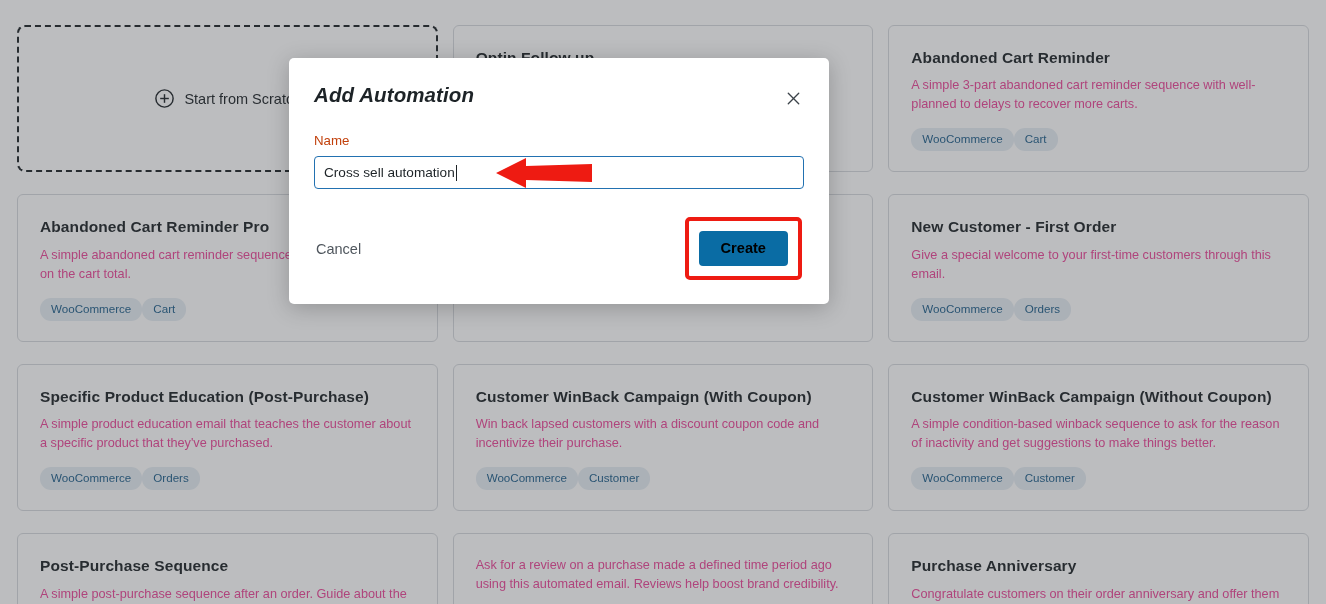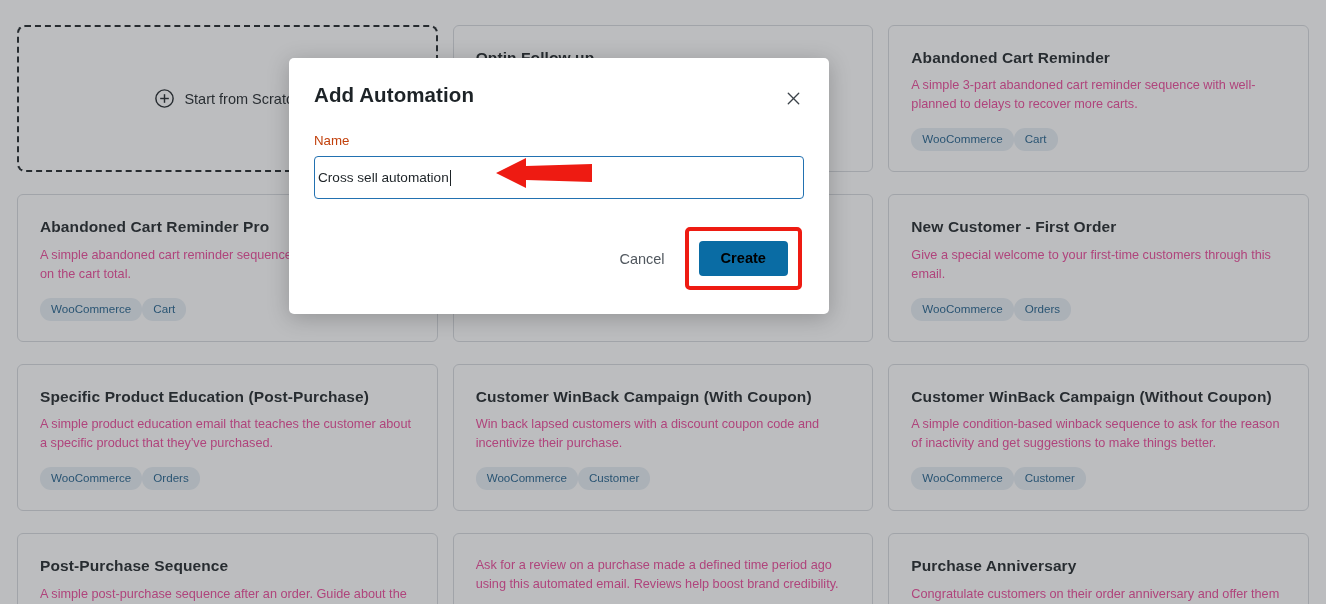--- a/index.html
+++ b/index.html
@@ -115,20 +115,21 @@
     justify-content: space-between;
     margin-bottom: 24px;
   }
 
   .modal-title {
     font-size: 20.5px;
     font-weight: 700;
     color: #1d2327;
     line-height: 1.1;
     letter-spacing: .1px;
+    font-style: italic;
   }
 
   .close-btn {
     background: none;
     border: none;
     cursor: pointer;
     width: 22px; height: 22px;
     display: flex; align-items: center; justify-content: center;
     color: #3c434a;
     margin-top: 3px;
@@ -137,22 +138,22 @@
   .field-label {
     font-size: 13.3px;
     color: #c2410c;
     display: block;
     margin-bottom: 8px;
   }
 
   .modal-actions {
     display: flex;
     align-items: center;
-    justify-content: flex-end;
-    gap: 18px;
+    justify-content: space-between;
+    gap: 36px;
     margin-top: 28px;
     padding-right: 2px;
   }
 
   .cancel-btn {
     background: none;
     border: none;
     font-family: "Liberation Sans", sans-serif;
     font-size: 14.5px;
     color: #50575e;
@@ -196,24 +197,24 @@
     display: inline-block;
     width: 1px;
     height: 16px;
     background: #1d2327;
     vertical-align: -3px;
     margin-left: 1px;
   }
 
   .input-fake {
     width: 100%;
-    height: 43px;
+    height: 33px;
     border: 1px solid #2271b1;
     border-radius: 4px;
-    padding: 0 3px;
+    padding: 0 9px;
     display: flex;
     align-items: center;
     font-size: 13.6px;
     color: #1d2327;
     background: #fff;
   }
 </style>
 </head>
 <body>
 

